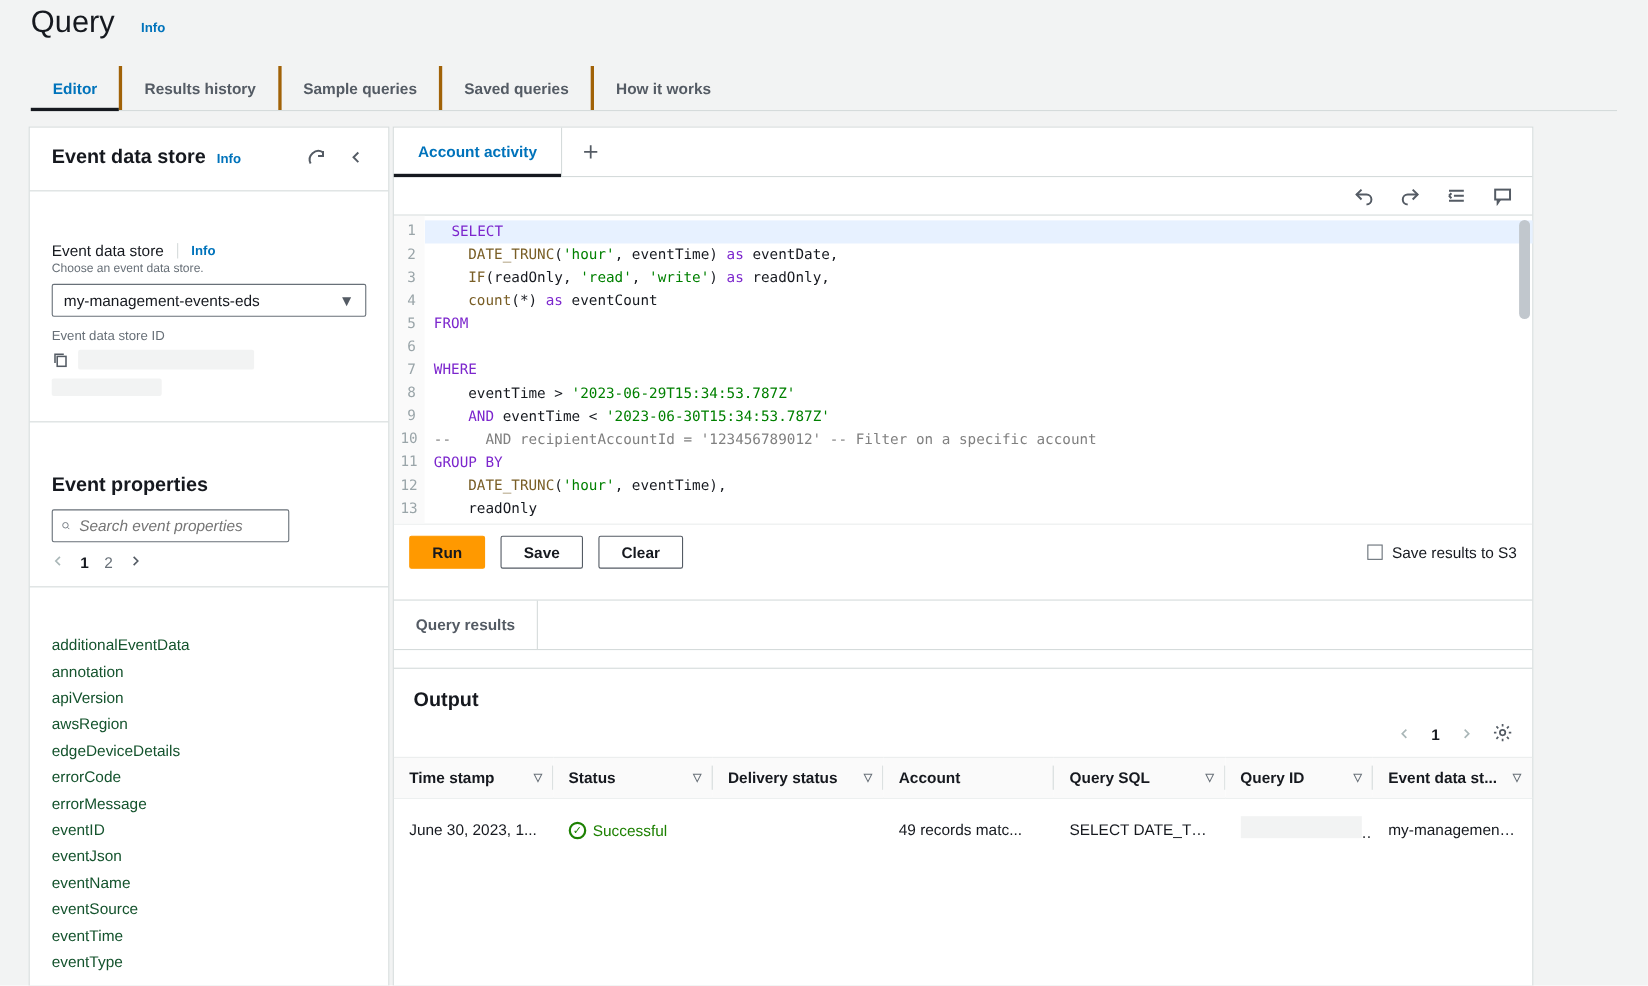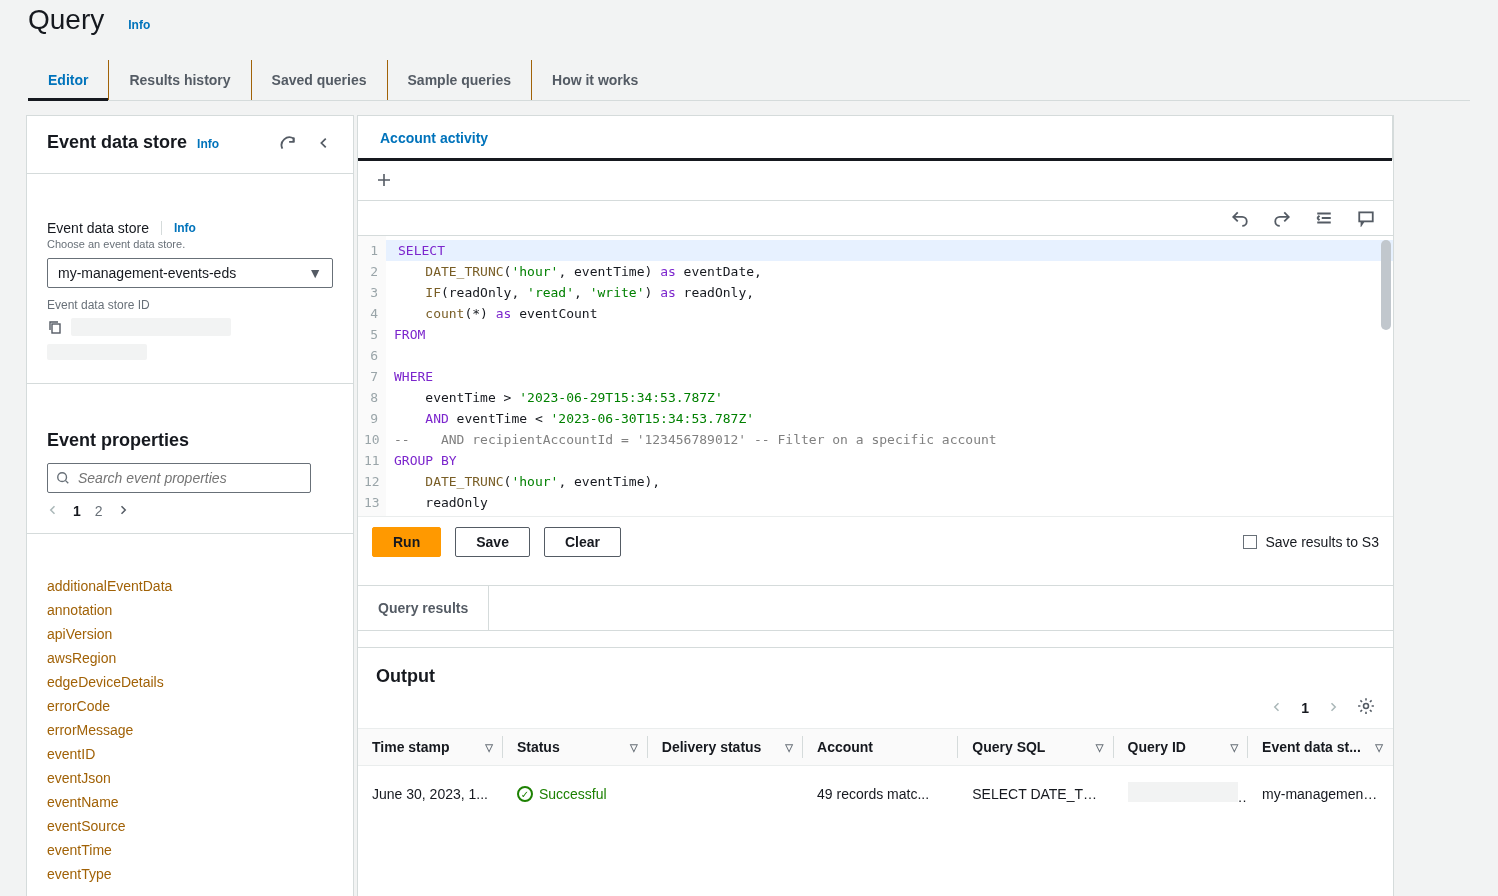--- a/index.html
+++ b/index.html
@@ -23,21 +23,21 @@
   .main-tabs {
     display: flex;
     border-bottom: 1px solid #d5dbdb;
     margin-top: 24px;
   }
   .main-tab {
     padding: 12px 20px;
     font-weight: 700;
     color: #545b64;
     cursor: pointer;
-    border-right: 1px solid #a16207;
+    border-right: 3px solid #a16207;
     position: relative;
   }
   .main-tab.active {
     color: #0073bb;
   }
   .main-tab.active::after {
     content: "";
     position: absolute;
     left: 0; right: 0; bottom: -1px;
     height: 3px;
@@ -110,21 +110,21 @@
 
   .props-title { font-size: 18px; font-weight: 700; }
   .search-box {
     margin-top: 12px;
     border: 1px solid #687078;
     border-radius: 2px;
     padding: 6px 8px;
     display: flex;
     align-items: center;
     gap: 8px;
-    width: 264px;
+    width: 216px;
   }
   .search-box input {
     border: none;
     outline: none;
     font-style: italic;
     color: #687078;
     flex: 1;
     font-size: 14px;
   }
   .pager {
@@ -138,38 +138,37 @@
   .pager .pg.current { color: #16191f; font-weight: 700; }
   .pager .chev { cursor: pointer; color: #aab7b8; }
 
   .props-list {
     padding: 14px 20px;
     display: flex;
     flex-direction: column;
     gap: 8px;
     overflow: hidden;
   }
-  .props-list div { color: #a16207; cursor: default; }
+  .props-list div { color: #14532d; cursor: default; }
 
   
   .main {
     flex: 1;
     background: #fff;
     border: 1px solid #d5dbdb;
     margin-left: 3px;
     margin-right: 104px;
     display: flex;
     flex-direction: column;
   }
 
   .editor-tabs {
     display: flex;
     border-bottom: 1px solid #d5dbdb;
     align-items: stretch;
-    flex-direction: column;
   }
   .editor-tab {
     padding: 14px 22px;
     font-weight: 700;
     color: #0073bb;
     border-right: 1px solid #d5dbdb;
     position: relative;
     cursor: pointer;
   }
   .editor-tab.active::after {
@@ -217,21 +216,21 @@
     padding: 4px 8px 4px 6px;
     user-select: none;
     width: 28px;
   }
   .code {
     padding: 4px 8px;
     flex: 1;
     white-space: pre;
     overflow: auto;
   }
-  .code .line.hl { background: #e7f1ff; margin-left: -8px; padding-left: 12px; margin-right: -8px; }
+  .code .line.hl { background: #e7f1ff; margin-left: -8px; padding-left: 24px; margin-right: -8px; }
   .kw { color: #7c26cd; }
   .fn { color: #795e26; }
   .str { color: #008000; }
   .cmt { color: #808080; }
   .scrollbar {
     position: absolute;
     right: 2px; top: 4px;
     width: 10px; height: 90px;
     background: #c1c7cd;
     border-radius: 5px;
@@ -374,22 +373,22 @@
 
 <div class="page-header">
   <div class="page-title-row">
     <h1 class="page-title">Query</h1>
     <span class="info-link">Info</span>
   </div>
 
   <div class="main-tabs">
     <div class="main-tab active">Editor</div>
     <div class="main-tab">Results history</div>
+    <div class="main-tab">Sample queries</div>
     <div class="main-tab">Saved queries</div>
-    <div class="main-tab">Sample queries</div>
     <div class="main-tab" style="border-right:none">How it works</div>
   </div>
 </div>
 
 <div class="body-flex">
 
   <div class="sidebar">
     <div class="sidebar-section">
       <div class="sidebar-header">
         <div class="sidebar-title-row">

